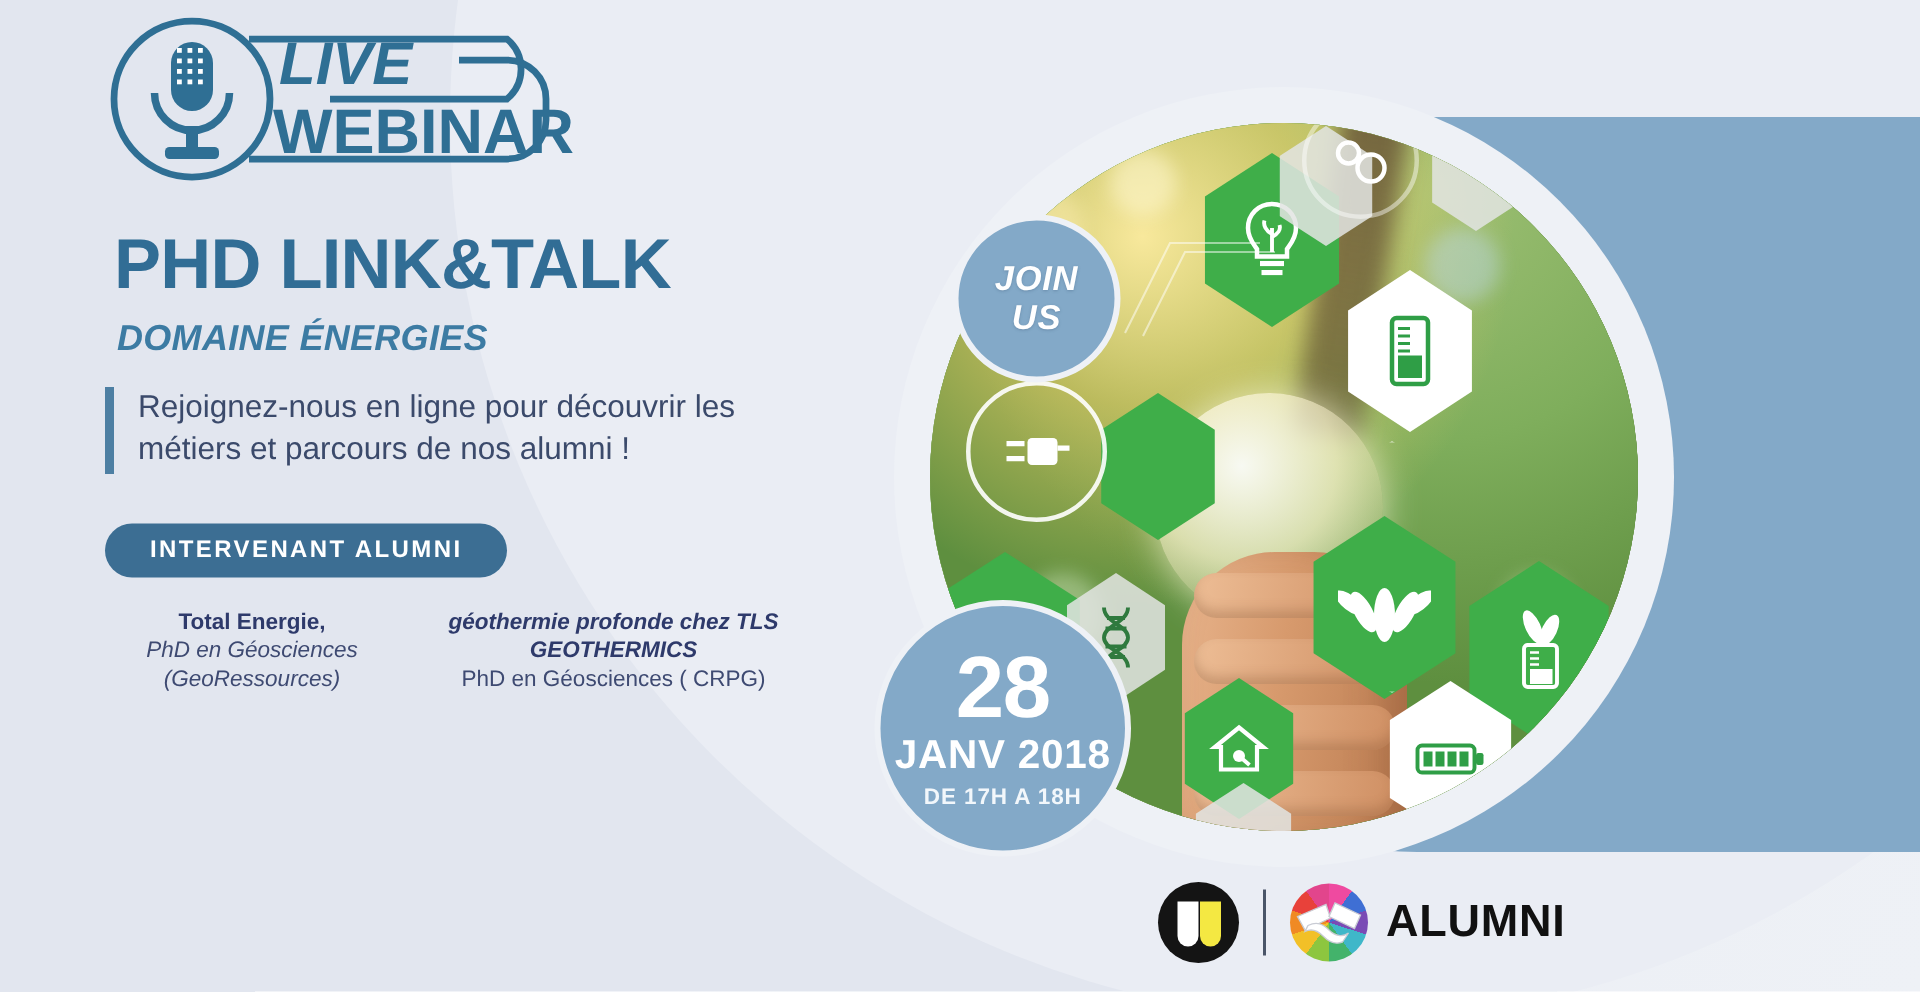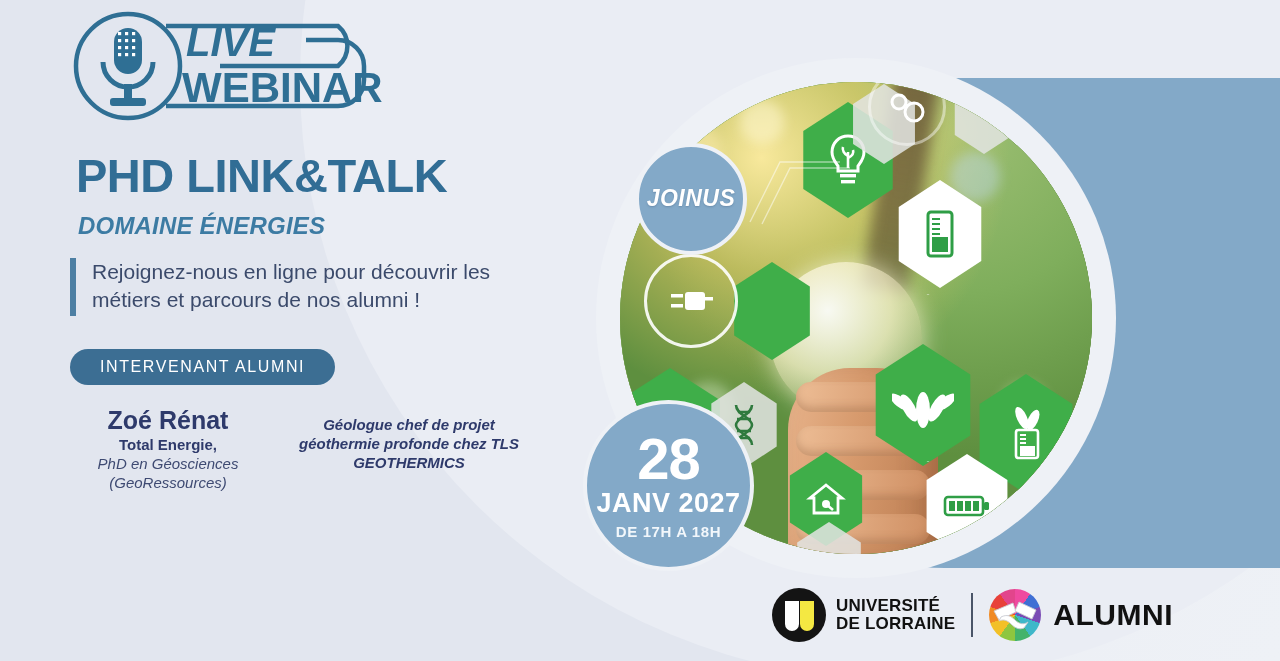--- a/index.html
+++ b/index.html
@@ -130,21 +130,21 @@
   }
   
   .join-badge {
     position: absolute;
     left: 635px; top: 143px;
     width: 104px; height: 104px;
     border-radius: 50%;
     background: #83a9c8;
     border: 4px solid #eef1f6;
     color: #ffffff;
-    display: flex; 
+    display: flex; flex-direction: column;
     align-items: center; justify-content: center;
     font-style: italic; font-weight: bold;
     font-size: 23px; line-height: 1.12;
     letter-spacing: 0.5px;
     text-shadow: 0 1px 2px rgba(60,90,120,0.35);
   }
   
   .date-badge {
     position: absolute;
     left: 583px; top: 400px;
@@ -206,21 +206,21 @@
     font-size: 21px; color: #3b4a6b;
     line-height: 1.34; max-width: 470px;
   }
   .pill {
     position: absolute;
     left: 70px; top: 349px;
     padding: 9px 30px;
     border-radius: 40px;
     background: #3c6e93;
     color: #ffffff;
-    font-size: 16px; font-weight: normal;
+    font-size: 16px; font-weight: bold;
     letter-spacing: 1.6px;
   }
   .speakers {
     position: absolute;
     left: 60px; top: 405px;
     width: 480px;
     display: flex;
   }
   .speaker { text-align: center; }
   .speaker.one { width: 216px; }
@@ -460,21 +460,21 @@
     </svg>
   </div>
 
   <div class="join-badge">
     <span>JOIN</span>
     <span>US</span>
   </div>
 
   <div class="date-badge">
     <div class="date-day">28</div>
-    <div class="date-month">JANV 2027</div>
+    <div class="date-month">JANV 2018</div>
     <div class="date-time">DE 17H A 18H</div>
   </div>
 
   <div class="webinar-logo">
     <svg width="320" height="112" viewBox="0 0 320 112">
       <g stroke="#2f6f94" stroke-width="4.5" fill="none">
         <path d="M96 16 H268 a26 26 0 0 1 0 40 H150"></path>
         <path d="M96 96 H268 a26 26 0 0 0 26 -26 v-14 a26 26 0 0 0 -26 -26 H236"></path>
         <circle cx="58" cy="56" r="52"></circle>
       </g>
@@ -508,40 +508,35 @@
 
   <div class="desc-wrap">
     <div class="accent-bar"></div>
     <div class="desc">Rejoignez-nous en ligne pour découvrir les métiers et parcours de nos alumni !</div>
   </div>
 
   <div class="pill">INTERVENANT ALUMNI</div>
 
   <div class="speakers">
     <div class="speaker one">
-      <div class="sp-name">Zoé Rénat</div>
       <div class="sp-line b" style="margin-top:0">Total Energie,</div>
       <div class="sp-line i">PhD en Géosciences</div>
       <div class="sp-line i">(GeoRessources)</div>
     </div>
     <div class="speaker two">
-      <div class="sp-line bi">Géologue chef de projet</div>
       <div class="sp-line bi" style="margin-top:0">géothermie profonde chez TLS</div>
       <div class="sp-line bi" style="margin-top:0">GEOTHERMICS</div>
+      <div class="sp-line n">PhD en Géosciences ( CRPG)</div>
     </div>
   </div>
 
   <div class="logos">
     <div class="ul-mark">
       <div class="ul-u"></div>
       <div class="ul-l"></div>
-    </div>
-    <div class="ul-text">
-      <div>UNIVERSITÉ</div>
-      <div>DE LORRAINE</div>
     </div>
     <div class="logo-div"></div>
     <div class="alumni-mark">
       <svg width="52" height="52" viewBox="0 0 52 52" style="position:absolute;left:0;top:0;">
         <g fill="#ffffff" stroke="#c9ccd4" stroke-width="0.9">
           <path d="M5 22 L24 14 L27 23 L10 31 Z"></path>
           <path d="M47 21 L30 13 L26 22 L43 30 Z"></path>
           <path d="M12 28 c6 -3 10 -1 14 3 c4 4 9 5 13 2 l-4 6 c-5 2 -9 0 -13 -4 c-4 -4 -8 -5 -12 -3 z"></path>
         </g>
       </svg>

